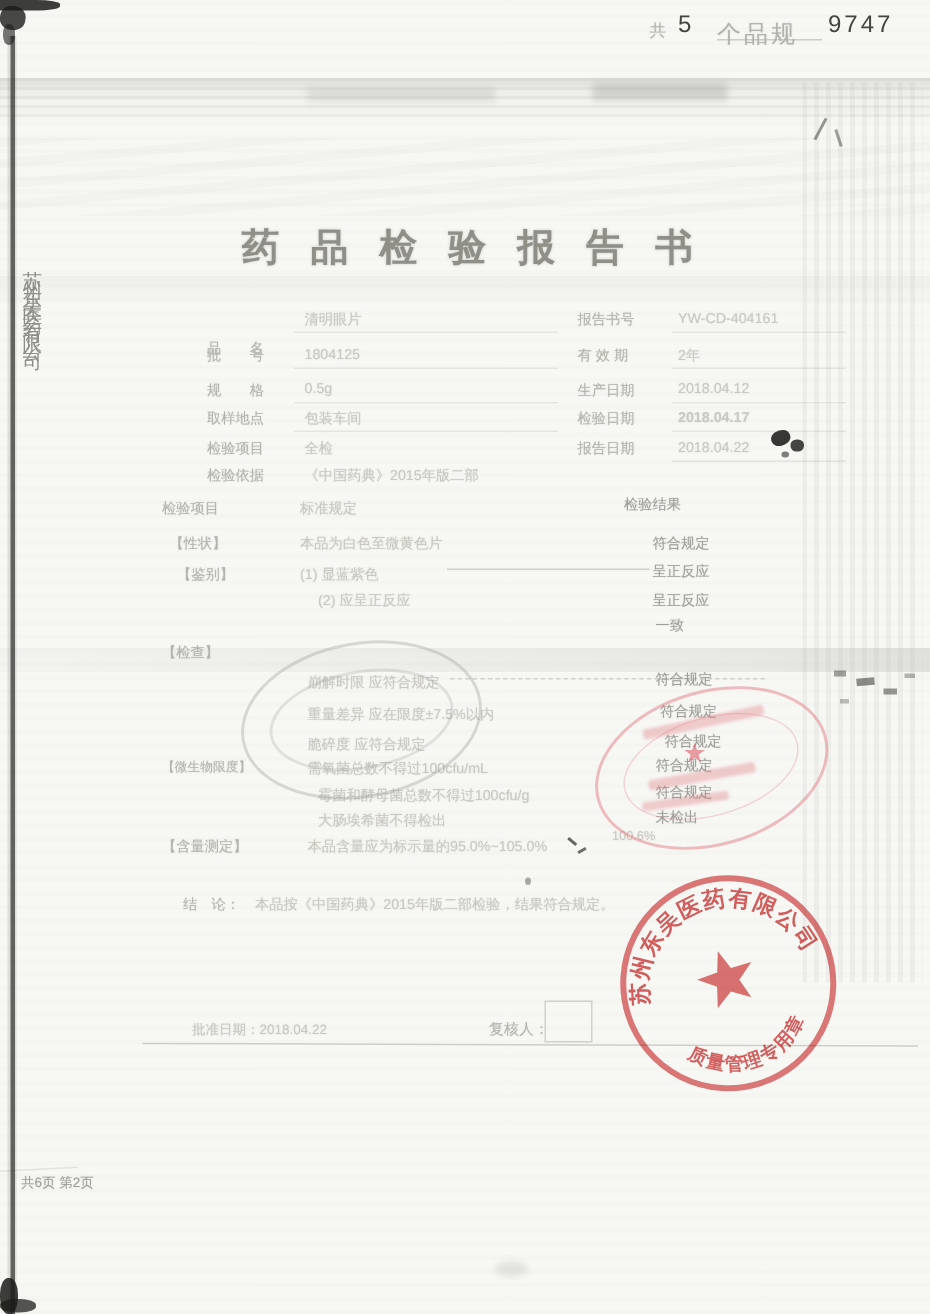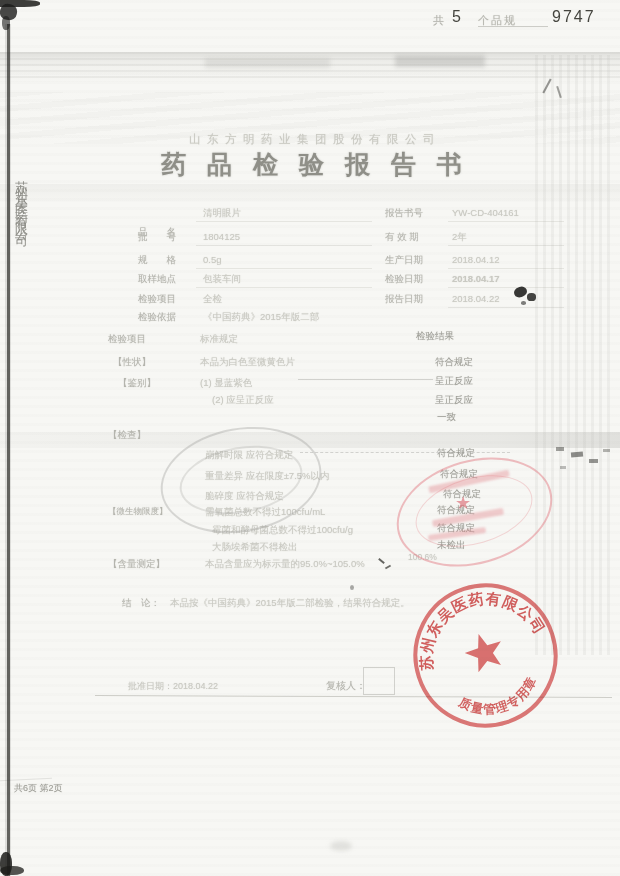--- a/index.html
+++ b/index.html
@@ -45,27 +45,26 @@
   <div class="abs band" style="left:0;top:92px;width:620px;height:52px;background:repeating-linear-gradient(175deg,rgba(190,190,185,.09) 0 6px,rgba(232,232,228,.04) 6px 14px);"></div>
   <div class="abs band" style="left:0;top:184px;width:620px;height:18px;background:linear-gradient(180deg,rgba(195,195,190,.16),rgba(210,210,205,.05));"></div>
   <div class="abs band" style="left:0;top:432px;width:620px;height:16px;background:linear-gradient(90deg,rgba(190,190,185,.08),rgba(172,172,167,.2) 80%,rgba(152,152,147,.24));"></div>
   <div class="abs band rstripe" style="left:535px;top:55px;width:80px;height:600px;"></div>
   <div class="abs band" style="left:395px;top:55px;width:90px;height:12px;background:rgba(150,150,145,.32);filter:blur(2px);"></div>
   <div class="abs band" style="left:205px;top:58px;width:125px;height:10px;background:rgba(160,160,155,.22);filter:blur(2px);"></div>
   <div class="abs noise-overlay band"></div>
 
   <span class="abs f2 lbl" style="left:433px;top:13px;font-size:11px;">共</span>
   <span class="abs dark" style="left:452px;top:8px;font-size:16px;">5</span>
-  <span class="abs f2 lbl" style="left:478px;top:13px;font-size:11px;letter-spacing:2px;">个品规</span>
+  <span class="abs f2 lbl" style="left:478px;top:13px;font-size:16px;letter-spacing:2px;">个品规</span>
   <div class="abs" style="left:478px;top:26px;width:70px;height:1px;background:rgba(175,175,168,.6);"></div>
   <span class="abs dark" style="left:552px;top:8px;font-size:16px;letter-spacing:2px;">9747</span>
 
   <div class="abs sidetext" style="left:12px;top:170px;">苏州东吴医药有限公司</div>
 
-  <div class="abs f1 company-line" style="left:130px;top:132px;width:370px;text-align:center;">山东方明药业集团股份有限公司</div>
   <div class="abs title" style="left:120px;top:148px;width:390px;text-align:center;">药 品 检 验 报 告 书</div>
 
   <span class="abs f2 lbl" style="left:138px;top:207px;margin-top:19px;">品　　名</span>
   <span class="abs f1 val" style="left:203px;top:207px;">清明眼片</span>
   <div class="abs hair" style="left:196px;top:221px;width:176px;height:1px;opacity:.45;"></div>
 
   <span class="abs f2 lbl" style="left:138px;top:231px;">批　　号</span>
   <span class="abs f1 val" style="left:203px;top:231px;">1804125</span>
   <div class="abs hair" style="left:196px;top:245px;width:176px;height:1px;opacity:.45;"></div>
 

